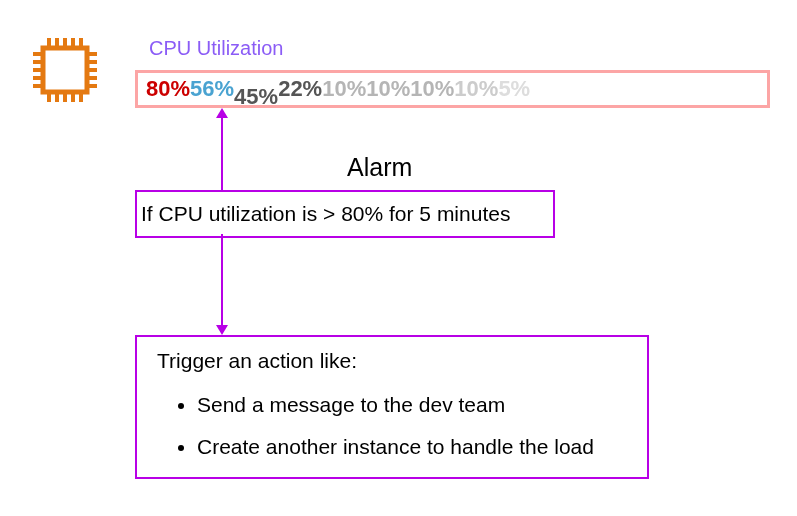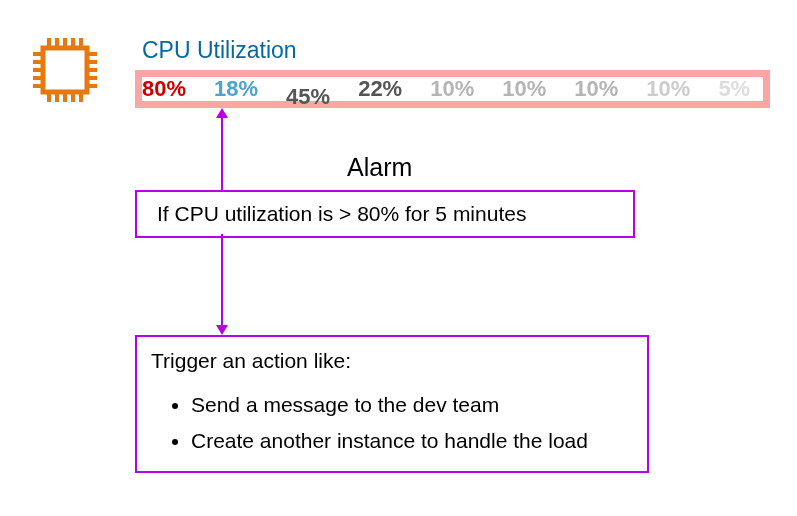--- a/index.html
+++ b/index.html
@@ -12,73 +12,73 @@
     }
     .cpu-icon {
       position: absolute;
       left: 25px;
       top: 30px;
       width: 80px;
       height: 80px;
     }
     .title {
       position: absolute;
-      left: 142px;
+      left: 149px;
       top: 37px;
-      font-size: 23px;
+      font-size: 20px;
       font-weight: 400;
-      color: #0369a1;
+      color: #8b5cf6;
     }
     .util-box {
       position: absolute;
       left: 135px;
       top: 70px;
       width: 635px;
       height: 38px;
-      border: 7px solid #fca5a5;
+      border: 3px solid #fca5a5;
       display: flex;
       align-items: center;
-      padding-left: 0;
-      gap: 28px;
+      padding-left: 8px;
+      gap: 0;
       font-size: 22px;
       font-weight: 700;
     }
     .alarm-label {
       position: absolute;
       left: 347px;
       top: 153px;
       font-size: 25px;
       font-weight: 400;
       text-align: right;
     }
     .condition-box {
       position: absolute;
       left: 135px;
       top: 190px;
-      width: 500px;
+      width: 420px;
       border: 2px solid #b800e6;
-      padding: 10px 20px;
+      padding: 10px 4px;
       font-size: 21px;
     }
     .action-box {
       position: absolute;
       left: 135px;
       top: 335px;
       width: 514px;
       border: 2px solid #b800e6;
-      padding: 12px 14px 18px;
+      padding: 12px 20px 18px;
       font-size: 21px;
     }
     .action-box ul {
       list-style: disc;
       margin-top: 20px;
       margin-left: 40px;
     }
     .action-box li {
-      margin-top: 12px;
+      margin-top: 18px;
     }
     svg.arrow {
       position: absolute;
       overflow: visible;
     }
   </style>
 </head>
 <body>
 
 <div class="cpu-icon">
@@ -107,21 +107,21 @@
         <line x1="62" y1="48" x2="72" y2="48"></line>
         <line x1="62" y1="56" x2="72" y2="56"></line>
     </g>
   </svg>
 </div>
 
 <div class="title">CPU Utilization</div>
 
 <div class="util-box" id="util-box">
     <span style="color: rgb(204, 0, 0);">80%</span>
-    <span style="color: rgb(74, 163, 209);">18%</span>
+    <span style="color: rgb(74, 163, 209);">56%</span>
     <span style="color: rgb(85, 85, 85); margin-top: 16px;">45%</span>
     <span style="color: rgb(85, 85, 85);">22%</span>
     <span style="color: rgb(181, 181, 181);">10%</span>
     <span style="color: rgb(181, 181, 181);">10%</span>
     <span style="color: rgb(181, 181, 181);">10%</span>
     <span style="color: rgb(204, 204, 204);">10%</span>
     <span style="color: rgb(221, 221, 221);">5%</span>
   </div>
 
 <svg class="arrow" style="left:216px; top:108px;" width="12" height="82">

